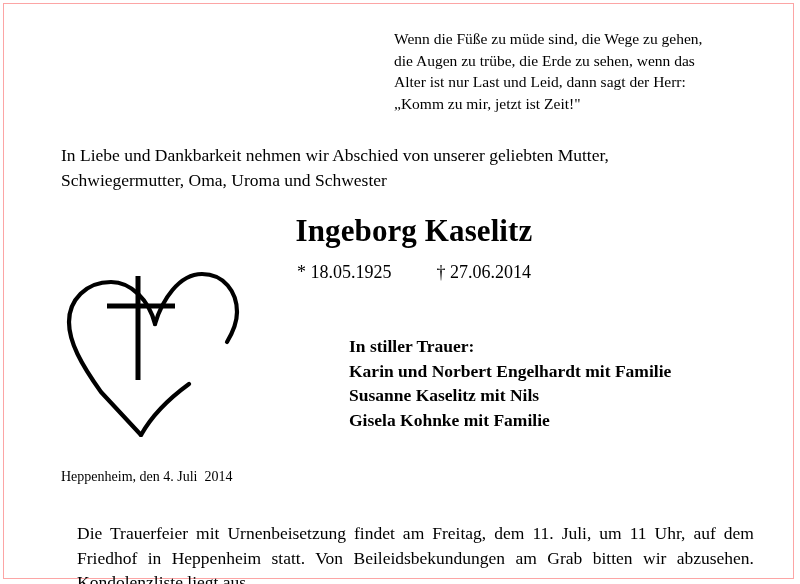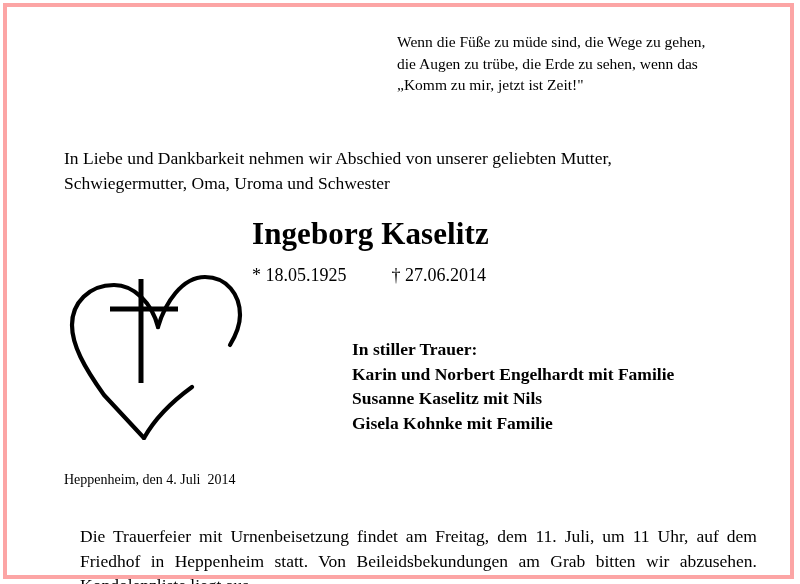--- a/index.html
+++ b/index.html
@@ -14,21 +14,21 @@
     color: #000000;
     overflow: hidden;
   }
 
   .notice {
     position: absolute;
     left: 3px;
     top: 3px;
     width: 791px;
     height: 576px;
-    border: 4px solid #fca5a5;
+    border: 1px solid #fca5a5;
     background: #ffffff;
     box-sizing: border-box;
     padding-left: 23px;
   }
 
   
   .verse {
     position: absolute;
     left: 390px;
     top: 24px;
@@ -61,21 +61,21 @@
     height: 195px;
   }
   .emblem svg { display: block; }
 
   
   .name-block {
     position: absolute;
     left: 245px;
     top: 209px;
     width: 330px;
-    text-align: left;
+    text-align: center;
   }
   .deceased-name {
     margin: 0;
     font-size: 31px;
     font-weight: bold;
     line-height: 36px;
     letter-spacing: 0.1px;
   }
   .maiden-name {
     margin: 3px 0 0 0;
@@ -124,20 +124,21 @@
   .details p { margin: 16px; }
 </style>
 </head>
 <body>
 
 <div class="notice">
 
   <div class="verse">
     <p>Wenn die Füße zu müde sind, die Wege zu gehen,</p>
     <p>die Augen zu trübe, die Erde zu sehen, wenn das</p>
+    <p>Alter ist nur Last und Leid, dann sagt der Herr:</p>
     <p class="last">„Komm zu mir, jetzt ist Zeit!"</p>
   </div>
 
   <div class="intro">
     <p>In Liebe und Dankbarkeit nehmen wir Abschied von unserer geliebten Mutter,</p>
     <p>Schwiegermutter, Oma, Uroma und Schwester</p>
   </div>
 
   <div class="emblem">
     <svg width="185" height="195" viewBox="0 0 185 195" aria-hidden="true">

